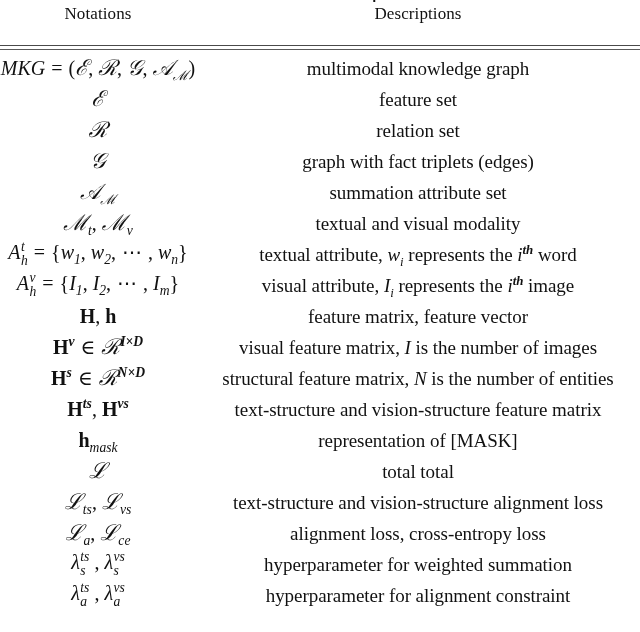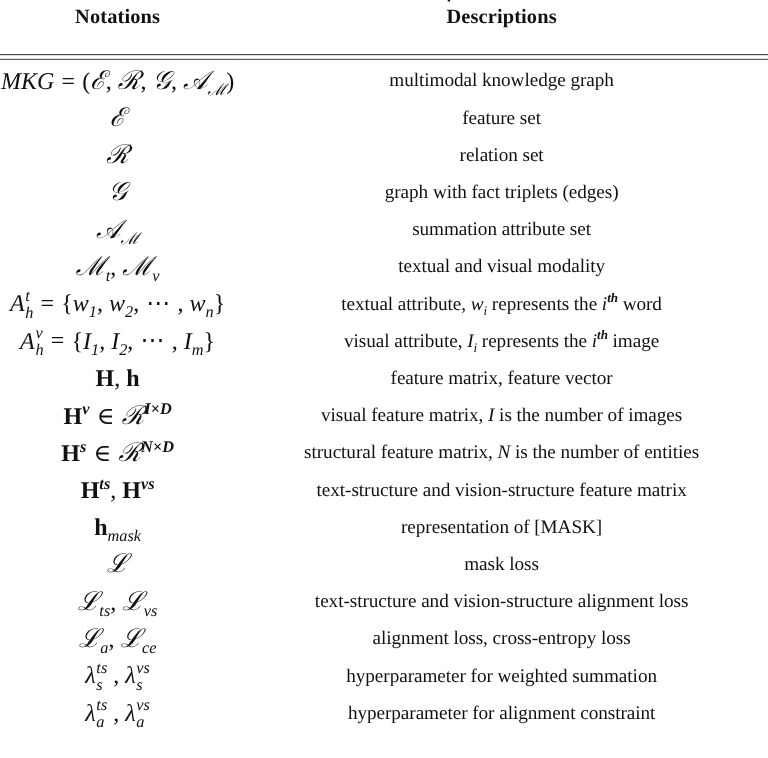--- a/index.html
+++ b/index.html
@@ -51,40 +51,40 @@
     height: 0;
     line-height: 0;
     font-size: 0;
   }
   .rule-top td { border-top: 1.6px solid #4a4a4a; }
   .rule-mid td { border-top: 1.2px solid #5a5a5a; }
 
   .spacer-top td { height: 13px; padding: 0; }
 
   thead th {
-    font-weight: bold;
+    font-weight: normal;
     font-size: 17px;
     text-align: center;
     padding: 4px 0 5px 0;
     letter-spacing: .1px;
   }
 
   tbody td {
     text-align: center;
     padding: 0;
     height: 31px;
     vertical-align: middle;
     line-height: 1.05;
   }
   tbody td.notation-cell {
     font-size: 20px;
     white-space: nowrap;
   }
   tbody td.desc-cell {
-    font-size: 16px;
+    font-size: 19px;
     white-space: nowrap;
     letter-spacing: -0.05px;
     margin-top: 43px;
   }
   tbody tr:first-child td { padding-top: 3px; }
   tbody tr:last-child td { padding-bottom: 3px; }
 
   
   .mi { font-style: italic; }
   .cal {
@@ -210,21 +210,21 @@
       <td class="desc-cell">text-structure and vision-structure feature matrix</td>
     </tr>
 
     <tr>
       <td class="notation-cell"><span class="bold">h</span><sub>mask</sub></td>
       <td class="desc-cell">representation of [MASK]</td>
     </tr>
 
     <tr>
       <td class="notation-cell"><span class="cal">ℒ</span></td>
-      <td class="desc-cell">mask loss</td>
+      <td class="desc-cell">total total</td>
     </tr>
 
     <tr>
       <td class="notation-cell"><span class="cal">ℒ</span><sub>ts</sub>, <span class="cal">ℒ</span><sub>vs</sub></td>
       <td class="desc-cell">text-structure and vision-structure alignment loss</td>
     </tr>
 
     <tr>
       <td class="notation-cell"><span class="cal">ℒ</span><sub>a</sub>, <span class="cal">ℒ</span><sub>ce</sub></td>
       <td class="desc-cell">alignment loss, cross-entropy loss</td>

